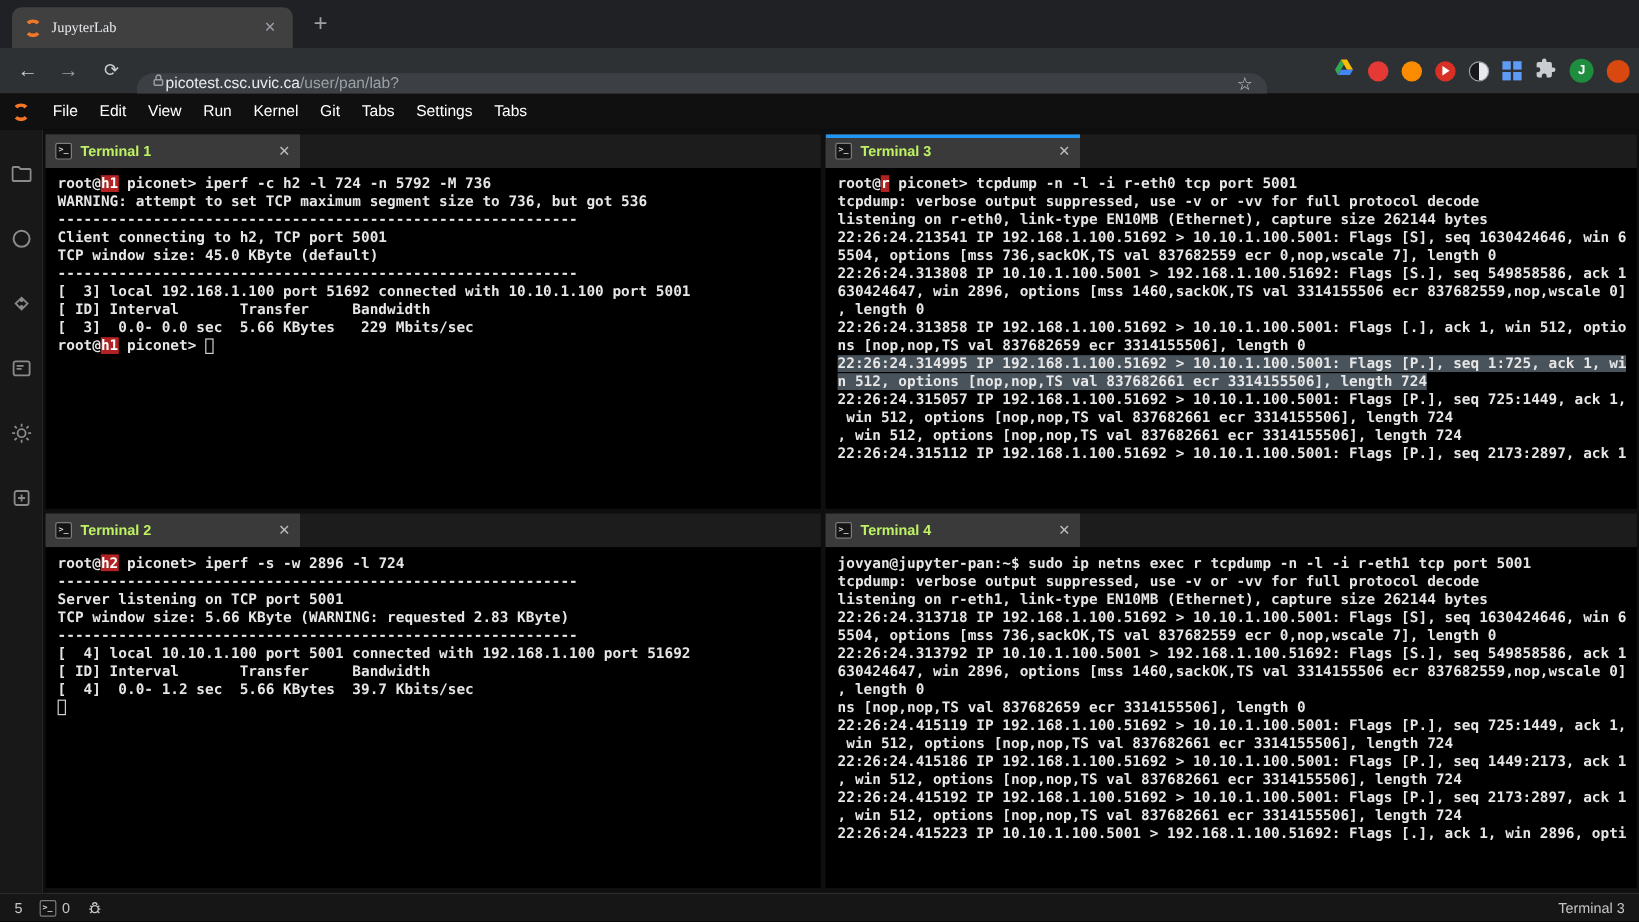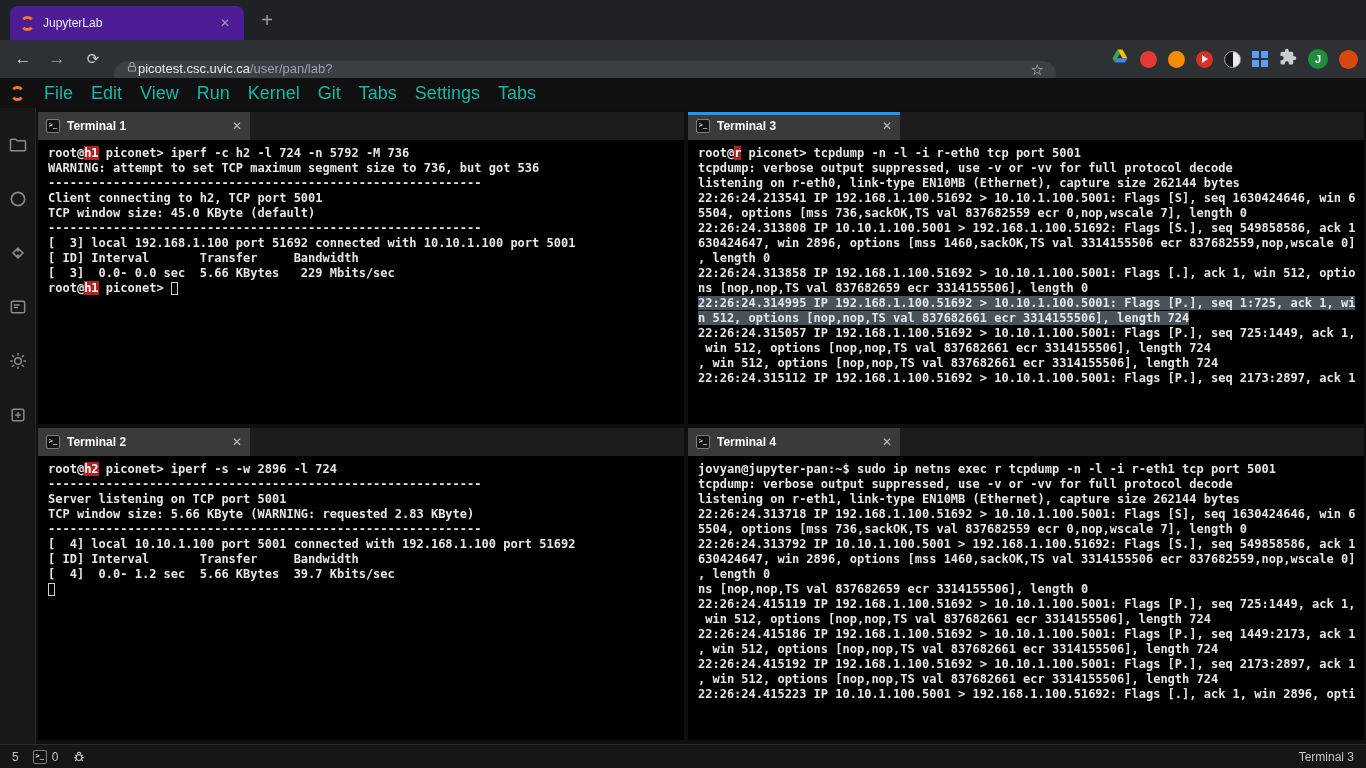--- a/index.html
+++ b/index.html
@@ -1,21 +1,21 @@
 <!DOCTYPE html>
 <html><head>
 <meta charset="utf-8">
 <style>
   html,body{margin:0;padding:0;width:1366px;height:768px;overflow:hidden;background:#000;}
   .screen{position:relative;width:1366px;height:768px;font-family:"Liberation Sans",sans-serif;}
 
   
   .tabstrip{position:absolute;left:0;top:0;width:1366px;height:40px;background:#202124;}
-  .browser-tab{position:absolute;left:10px;top:6px;width:234px;height:34px;background:#4c1d95;
-    border-radius:8px 8px 0 0;display:flex;align-items:center;padding:0 10px;box-sizing:border-box;}
+  .browser-tab{position:absolute;left:10px;top:6px;width:234px;height:34px;background:#404040;
+    border-radius:8px 8px 0 0;display:flex;align-items:center;padding:0 10px;box-sizing:border-box;font-family:Liberation Serif, serif;}
   .favicon{width:15px;height:15px;border-radius:50%;border:3px solid #f37726;border-left-color:transparent;
     border-right-color:transparent;box-sizing:border-box;margin-right:8px;flex:none;}
   .btab-title{color:#e8eaed;font-size:12px;flex:1;white-space:nowrap;overflow:hidden;}
   .btab-close{color:#9aa0a6;font-size:12px;padding:2px 4px;cursor:default;}
   .new-tab-btn{position:absolute;left:254px;top:10px;color:#9aa0a6;font-size:20px;line-height:20px;width:26px;text-align:center;}
 
   
   .toolbar{position:absolute;left:0;top:40px;width:1366px;height:38px;background:#2e3134;}
   .nav-ico{position:absolute;top:0;height:38px;line-height:38px;font-size:17px;color:#c9ccd1;width:26px;text-align:center;}
   .nav-back{left:10px;}
@@ -39,39 +39,39 @@
   .grid-ico span{background:#5f9af5;display:block;}
   .avatar{width:20px;height:20px;border-radius:50%;background:#1e8e3e;color:#fff;font-size:11px;font-weight:bold;
     display:flex;align-items:center;justify-content:center;}
   .profile-badge{width:19px;height:19px;border-radius:50%;background:#d9480f;}
 
   
   .jl-menubar{position:absolute;left:0;top:78px;width:1366px;height:30px;background:#101010;
     display:flex;align-items:center;padding-left:10px;box-sizing:border-box;}
   .jl-logo{width:15px;height:15px;border-radius:50%;border:3px solid #f37726;border-left-color:transparent;
     border-right-color:transparent;box-sizing:border-box;margin-right:10px;flex:none;}
-  .menu-item{color:#14b8a6;font-size:18px;padding:0 9px;line-height:30px;}
+  .menu-item{color:#ffffff;font-size:13px;padding:0 9px;line-height:30px;}
 
   
   .jl-sidebar{position:absolute;left:0;top:108px;width:36px;height:636px;background:#181818;
     border-right:1px solid #262626;box-sizing:border-box;display:flex;flex-direction:column;align-items:center;padding-top:10px;gap:0;}
   .side-btn{width:36px;height:54px;display:flex;align-items:center;justify-content:center;}
   .side-btn svg{display:block;}
 
   
   .dock{position:absolute;left:36px;top:108px;width:1330px;height:636px;background:#0f0f0f;}
   .panel{position:absolute;display:flex;flex-direction:column;}
   .p0{left:2px;top:4px;width:646px;height:312px;}
   .p1{left:652px;top:4px;width:676px;height:312px;}
   .p2{left:2px;top:320px;width:646px;height:312px;}
   .p3{left:652px;top:320px;width:676px;height:312px;}
   .dock-bar{height:28px;background:#1c1c1c;display:flex;flex:none;}
   .dock-tab{width:212px;background:#3a3a3a;display:flex;align-items:center;gap:7px;padding:0 8px;box-sizing:border-box;}
   .dock-tab.active{box-shadow:inset 0 3px 0 0 #2196f3;}
-  .dock-tab-title{color:#ffffff;font-size:12px;font-weight:600;flex:1;white-space:nowrap;}
+  .dock-tab-title{color:#bef264;font-size:12px;font-weight:600;flex:1;white-space:nowrap;}
   .dock-tab-close{color:#bdbdbd;font-size:12px;}
   .xterm-ico{width:14px;height:14px;background:#141414;border:1px solid #7d7d7d;border-radius:2px;box-sizing:border-box;
     color:#ddd;font:bold 7px/11px "DejaVu Sans Mono",monospace;text-align:center;flex:none;}
   .term-body{flex:1;background:#000;padding:6px 15px 0 10px;overflow:hidden;}
   .tline{white-space:pre;font:bold 12px/15px "DejaVu Sans Mono",monospace;color:#e6e6e6;}
   .tline span.red{background:#b22222;color:#fff;}
   .tline span.sel{background:#49535c;}
   .tline span.cursor{display:inline-block;width:7px;height:13px;border:1px solid #cfcfcf;box-sizing:border-box;vertical-align:-2px;}
 
   

